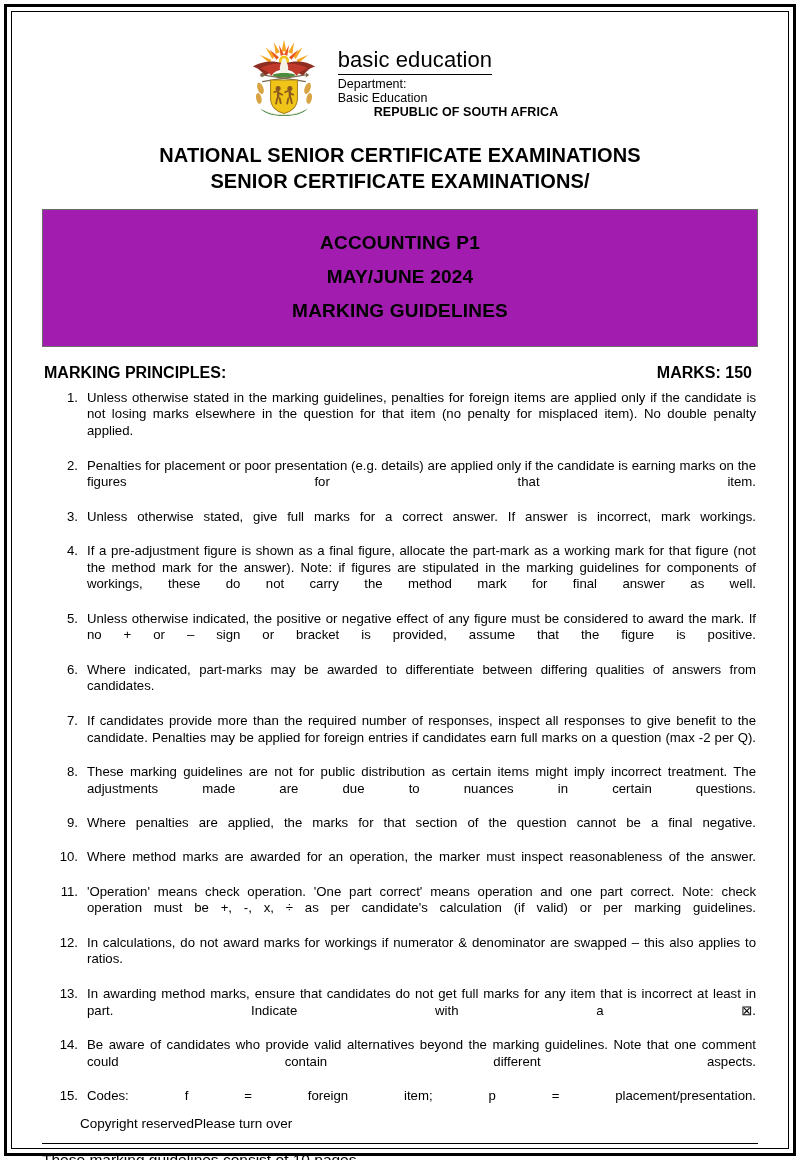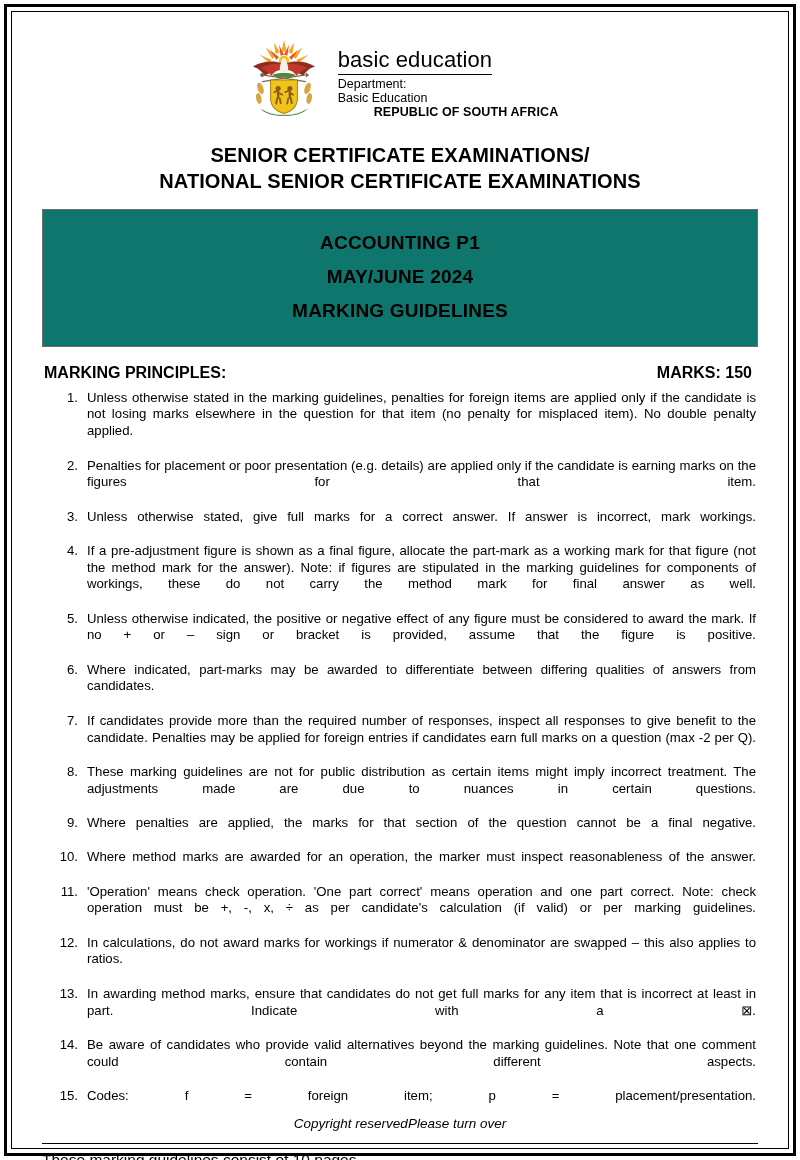--- a/index.html
+++ b/index.html
@@ -92,21 +92,21 @@
     font-size: 20px;
     line-height: 1.32;
     margin-top: 20px;
     letter-spacing: .1px;
   }
 
   
   .title-box {
     margin-top: 14px;
     border: 1.2px solid #6b6b6b;
-    background: #0f766e;
+    background: #a21caf;
     text-align: center;
     padding: 16px 0 18px 0;
   }
   .title-box-line {
     font-weight: bold;
     font-size: 19px;
     letter-spacing: .2px;
     padding: 6px 0;
   }
 
@@ -171,24 +171,24 @@
     left: 42px;
     right: 42px;
     bottom: 28px;
   }
   .footer-rule {
     border-top: 1px solid #000;
     margin-top: 6px;
   }
   .footer-row {
     display: flex;
-    justify-content: center;
-    font-style: italic;
+    justify-content: flex-start;
     font-size: 13.5px;
     padding: 0 2px 6px 2px;
+    margin-left: 36px;
   }
 </style>
 </head>
 <body>
 
 <div id="page-frame-outer"></div>
 <div id="page-frame-inner"></div>
 
 <div id="page-body">
 
@@ -259,22 +259,22 @@
 
     <div class="dept-text">
       <div class="dept-title">basic education</div>
       <span class="dept-line">Department:</span>
       <span class="dept-line">Basic Education</span>
       <span class="dept-line bold">REPUBLIC OF SOUTH AFRICA</span>
     </div>
   </div>
 
   <div class="exam-heading">
+    <div>NATIONAL SENIOR CERTIFICATE EXAMINATIONS</div>
     <div>SENIOR CERTIFICATE EXAMINATIONS/</div>
-    <div>NATIONAL SENIOR CERTIFICATE EXAMINATIONS</div>
   </div>
 
   <div class="title-box">
     <div class="title-box-line">ACCOUNTING P1</div>
     <div class="title-box-line">MAY/JUNE 2024</div>
     <div class="title-box-line">MARKING GUIDELINES</div>
   </div>
 
   <div class="principles-header">
     <div class="principles-title">MARKING PRINCIPLES:</div>

